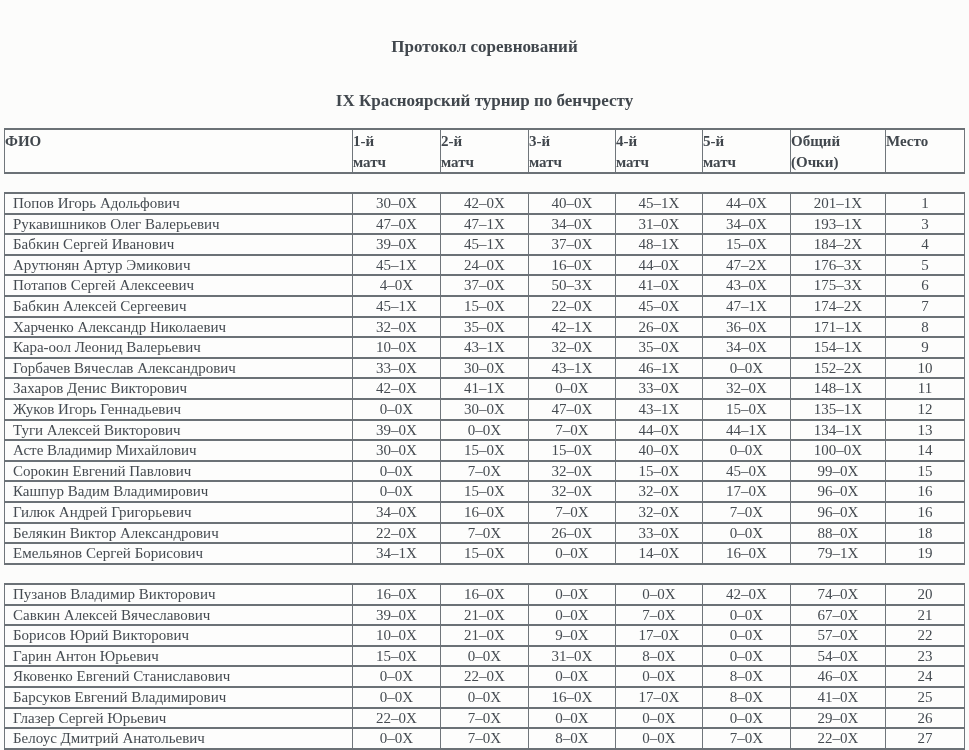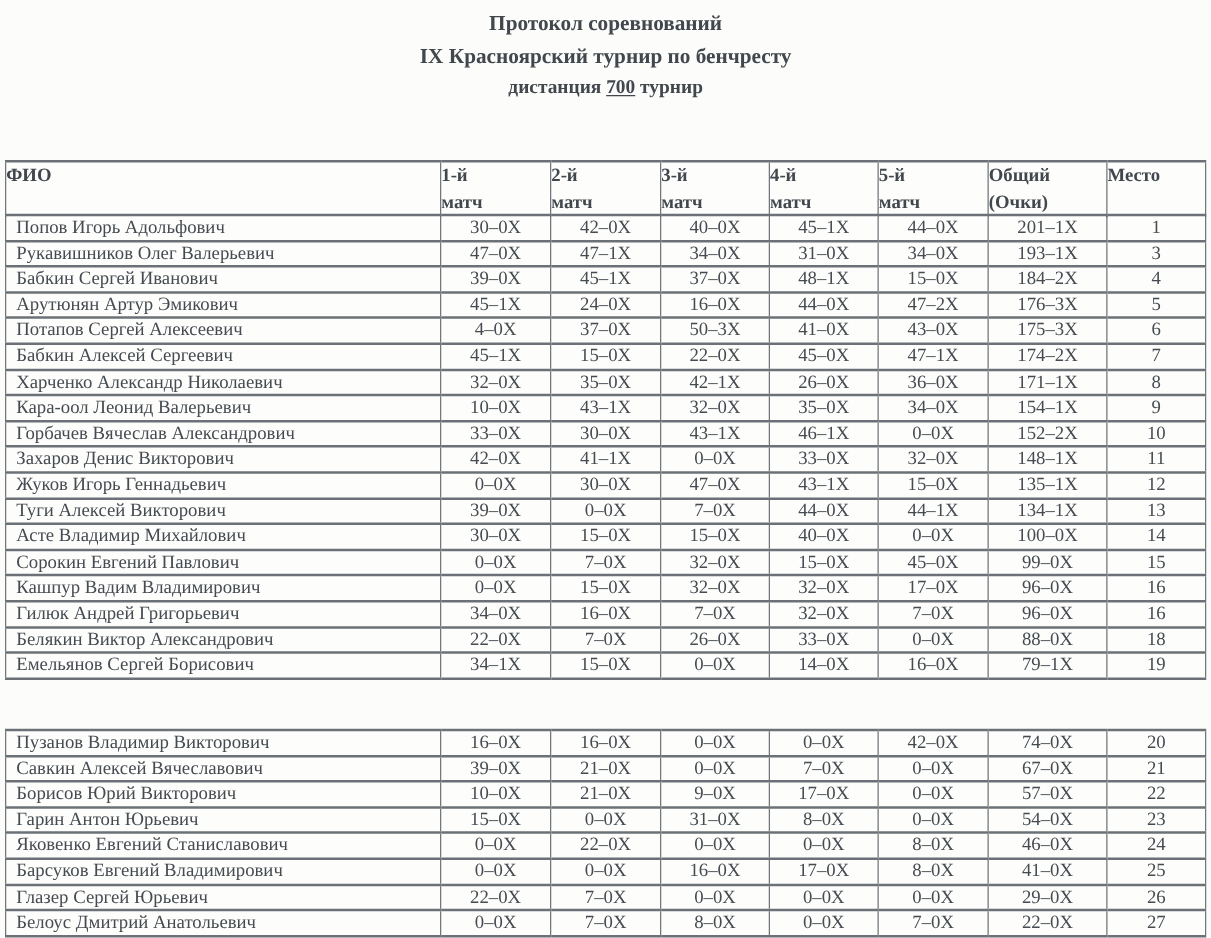--- a/index.html
+++ b/index.html
@@ -7,34 +7,34 @@
     width: 969px; height: 750px;
     background: #fcfcfb;
     font-family: "Liberation Serif", serif;
     color: #41474d;
     overflow: hidden;
   }
   .page { position: relative; width: 969px; height: 750px; }
 
   
   .titles { position: absolute; top: 6px; left: 0; width: 100%; text-align: center; }
-  .t-line { font-weight: bold; }
+  .t-line { font-weight: bold; margin-top: 28px; }
   .t-big   { font-size: 17px; line-height: 26px; }
   .t-small { font-size: 15.5px; line-height: 23px; }
   .u { text-decoration: underline; text-underline-offset: 2px; text-align: right; }
 
   
   table.grid {
     position: absolute; left: 4px;
     border-collapse: collapse; table-layout: fixed;
     width: 960px;
     font-size: 15px;
   }
   .hdr-table  { top: 128px; }
-  .body-1     { top: 171px; }
+  .body-1     { top: 192px; }
   .body-2     { top: 583px; }
 
   .grid th, .grid td {
     border-left: 1px solid #70767b;
     border-right: 1px solid #70767b;
     border-top: 2px solid #6b7176;
     border-bottom: 2px solid #6b7176;
     padding: 0;
     overflow: hidden;
     white-space: nowrap;

